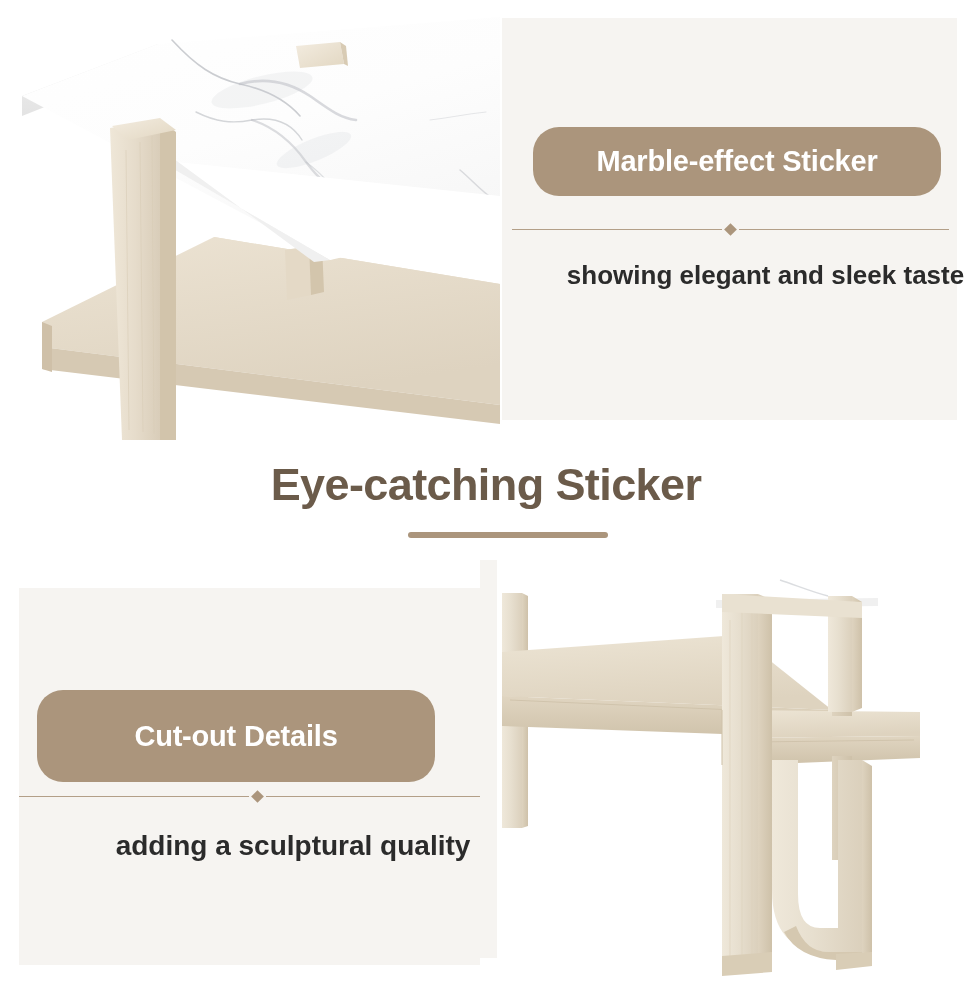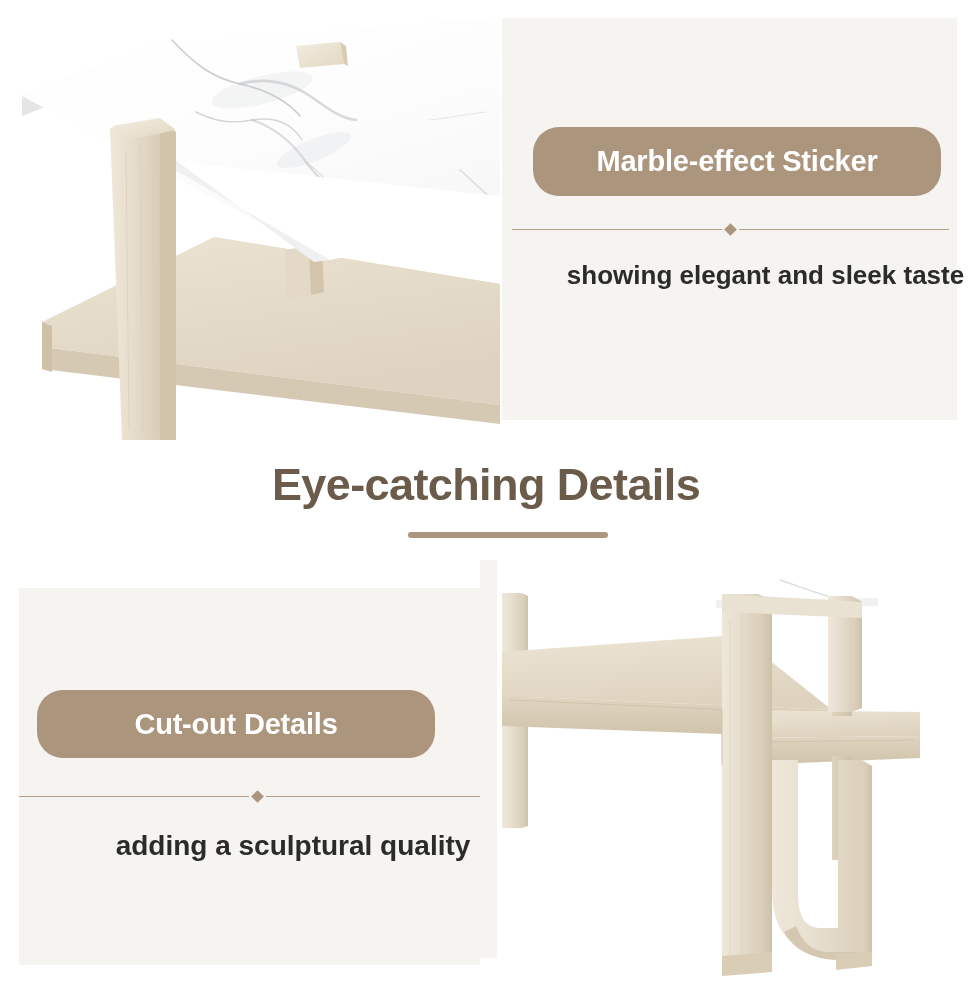--- a/index.html
+++ b/index.html
@@ -127,21 +127,21 @@
   #panel-bottom {
     left: 19px;
     top: 588px;
     width: 476px;
     height: 377px;
   }
   #badge-bottom {
     left: 37px;
     top: 690px;
     width: 398px;
-    height: 68px;
+    height: 92px;
   }
   #badge-bottom .badge-label { font-size: 29px; }
   #divider-bottom {
     left: 19px;
     top: 789px;
     width: 476px;
   }
   #caption-bottom {
     left: 19px;
     top: 830px;
@@ -260,21 +260,21 @@
 
   <div class="divider" id="divider-top">
     <span class="rule"></span>
     <span class="diamond"></span>
     <span class="rule"></span>
   </div>
 
   <div class="caption" id="caption-top">showing elegant and sleek taste</div>
 
   <div id="heading-block">
-    <h1 id="heading-title">Eye-catching Details</h1>
+    <h1 id="heading-title">Eye-catching Sticker</h1>
     <span id="heading-underline"></span>
   </div>
 
   <div class="info-panel" id="panel-bottom"></div>
 
   <div class="badge" id="badge-bottom">
     <span class="badge-label">Cut-out Details</span>
   </div>
 
   <div class="divider" id="divider-bottom">

